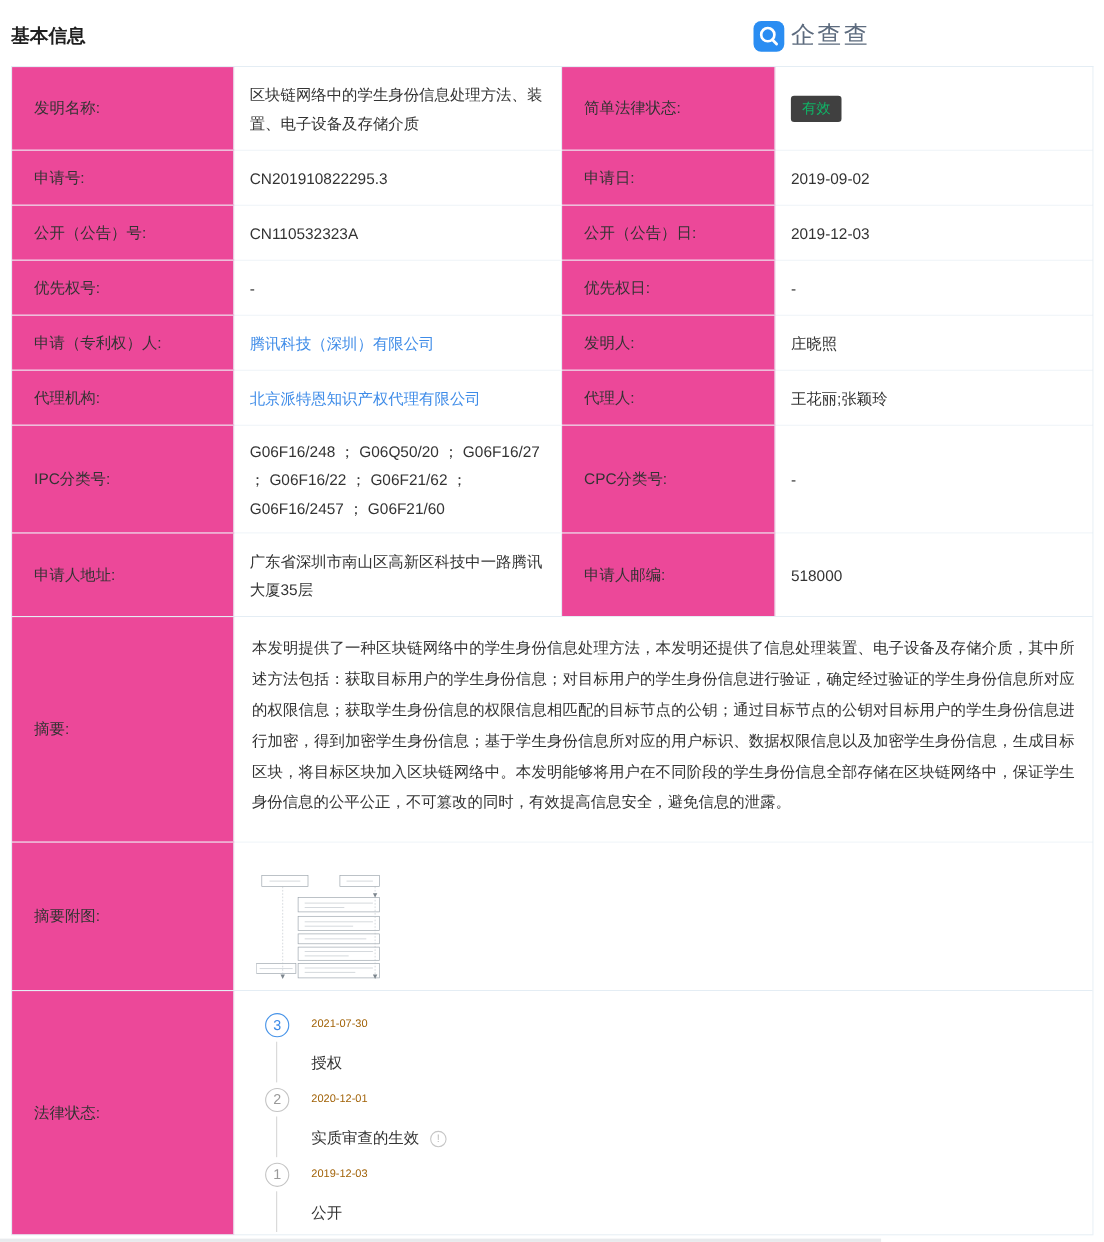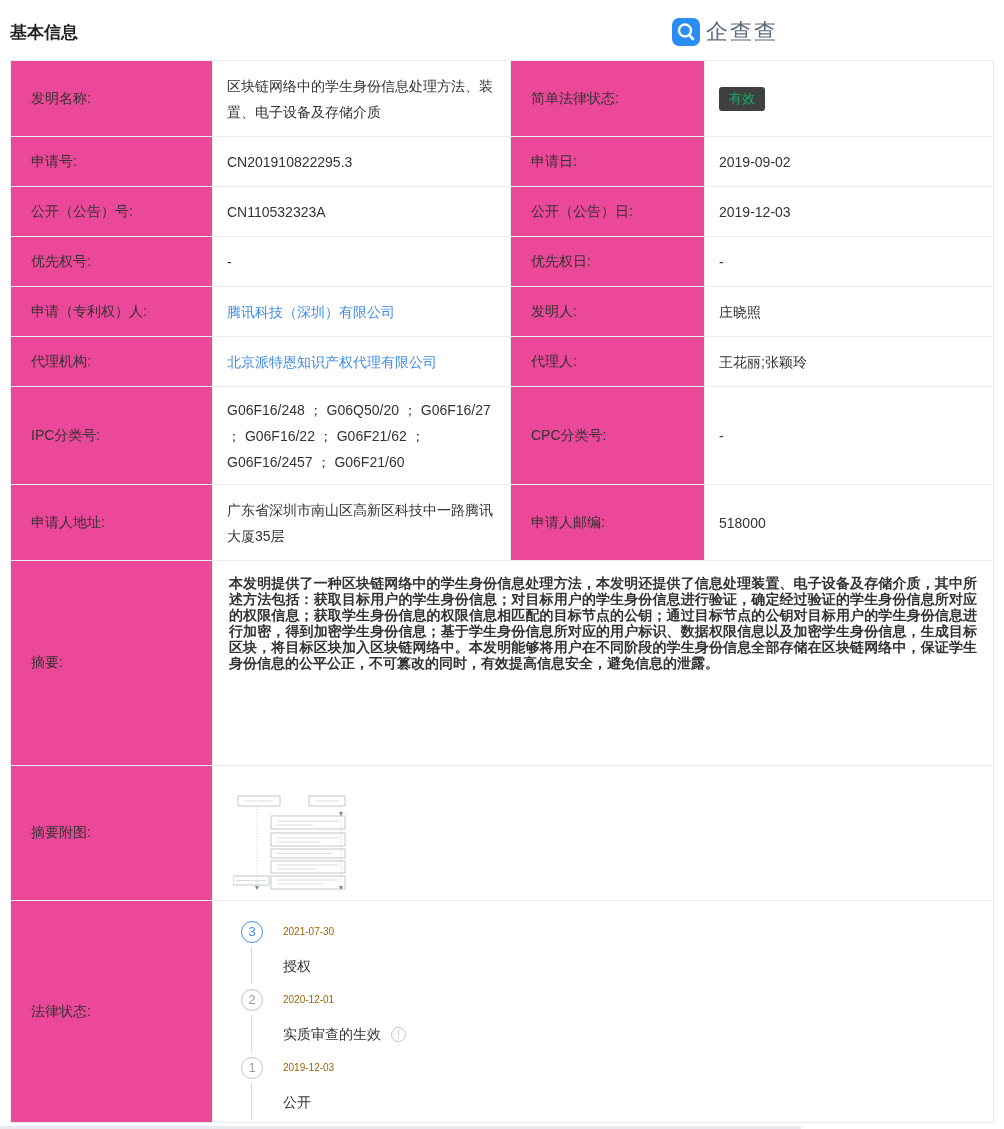--- a/index.html
+++ b/index.html
@@ -4,21 +4,21 @@
 <style>
   * { margin:0; padding:0; box-sizing:border-box; }
   html,body { width:1004px; height:1129px; background:#fff; overflow:hidden;
     font-family:"Liberation Sans","DejaVu Sans",sans-serif; color:#333; }
   .page { position:relative; width:801px; height:1129px; }
 
   
   .hdr { display:flex; justify-content:space-between; align-items:center;
          padding:16px 10px 12px 10px; height:60px; }
   .hdr-title { font-size:17px; font-weight:bold; color:#1f1f1f; }
-  .brand { display:flex; align-items:center; margin-right:13px; }
+  .brand { display:flex; align-items:flex-end; margin-right:0; }
   .brand-icon { width:28px; height:28px; border-radius:7px; background:#2a8df2;
         display:flex; align-items:center; justify-content:center; }
   .brand-text { font-size:22px; color:#5d6b7e; margin-left:6px; letter-spacing:2px; }
 
   
   .ptable { margin:0 10px; width:984px; border:1px solid #e4edf4; border-bottom:none; }
   .prow { display:grid; grid-template-columns:202px 298px 194px 1fr; border-bottom:1px solid #e4edf4; }
   .cell { border-right:1px solid #e4edf4; }
   .cell:last-child { border-right:none; }
   .lbl { background:#ec4899; display:flex; align-items:center; padding:0 10px 0 20px;
@@ -32,22 +32,22 @@
   .h76 > .cell { height:75px; }
   .h50 > .cell { height:49px; }
   .h98 > .cell { height:97px; }
   .h205 > .cell { height:204px; }
   .h135 > .cell { height:134px; }
   .h222 > .cell { height:221px; }
 
   .badge { display:inline-block; padding:2px 10px; font-size:13px; line-height:20px;
            color:#10b266; background:#404040; border-radius:3px; }
 
-  .abstract { padding:14px 16px; line-height:16px; font-size:14px; color:#333;
-              text-align:justify;font-weight:bold; }
+  .abstract { padding:14px 16px; line-height:28px; font-size:14px; color:#333;
+              text-align:justify; }
 
   
   .figwrap { padding:18px 0 0 6px; }
   .fig { width:120px; height:100px; }
 
   
   .timeline { padding:10px 0 0 14px; }
   .tl-ev { position:relative; padding-left:42px; height:68px; }
   .tl-ev::before { content:""; position:absolute; left:10px; top:26px; height:37px;
                    border-left:1px solid #d6d6d6; }

